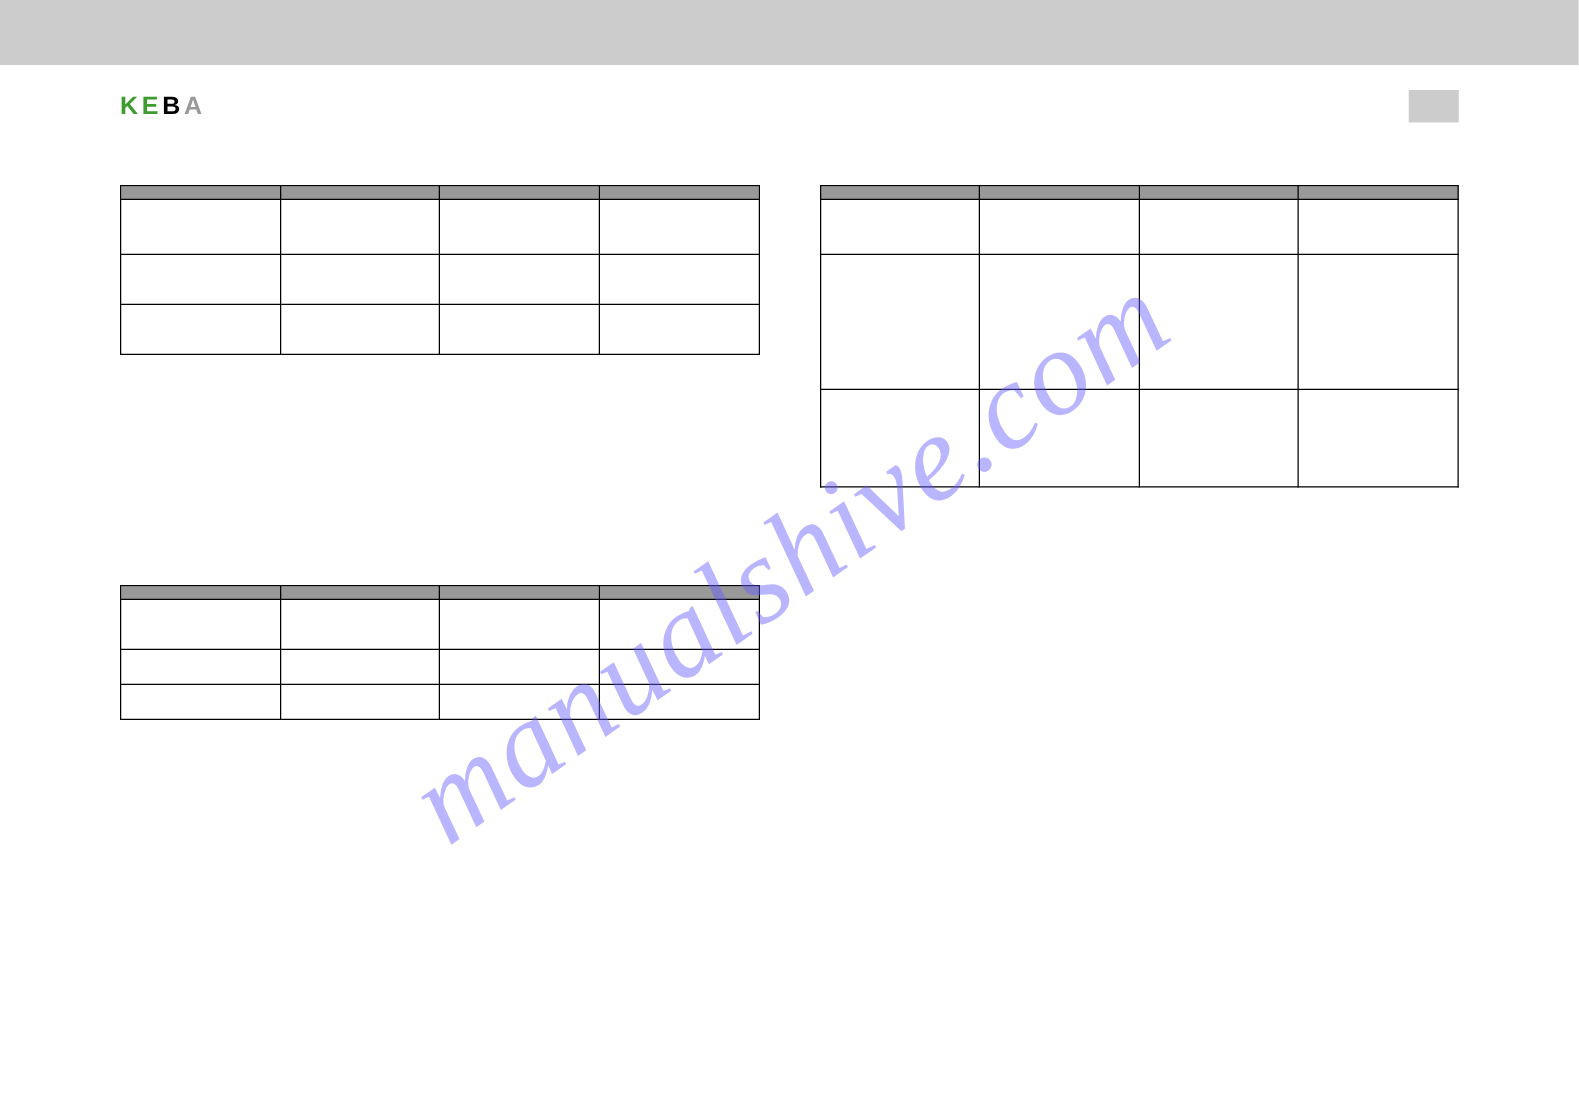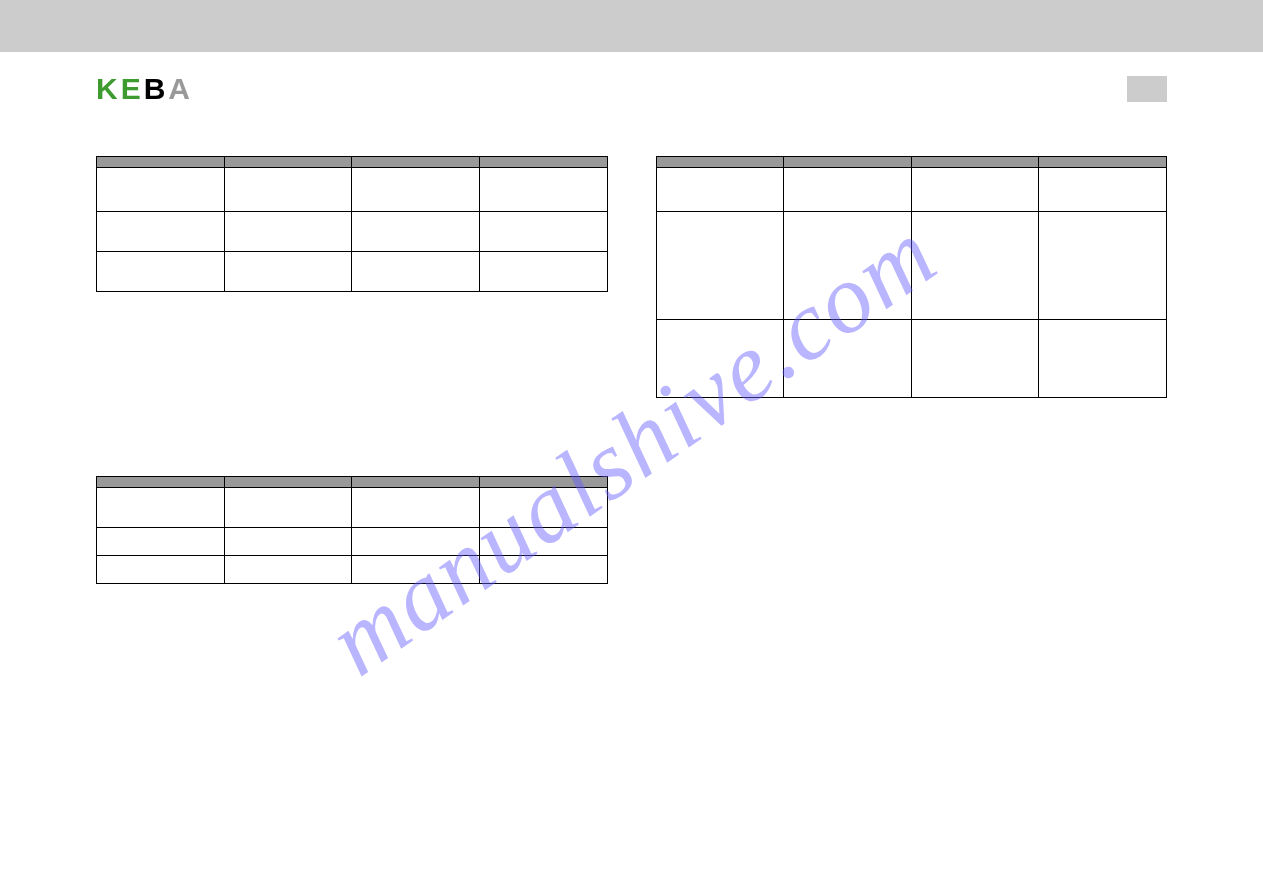--- a/index.html
+++ b/index.html
@@ -23,21 +23,21 @@
     display: flex;
     justify-content: space-between;
     align-items: center;
   }
   .logo-area {
     display: flex;
     align-items: center;
     gap: 6px;
   }
   .logo-text {
-    font-size: 30px;
+    font-size: 20px;
     font-weight: 900;
     letter-spacing: 3px;
   }
   .logo-text .k { color: #3e9b2f; }
   .logo-text .b { color: #000; }
   .logo-text .a { color: #999; }
   .breadcrumb {
     font-size: 10px;
     color: #000;
     text-align: right;

